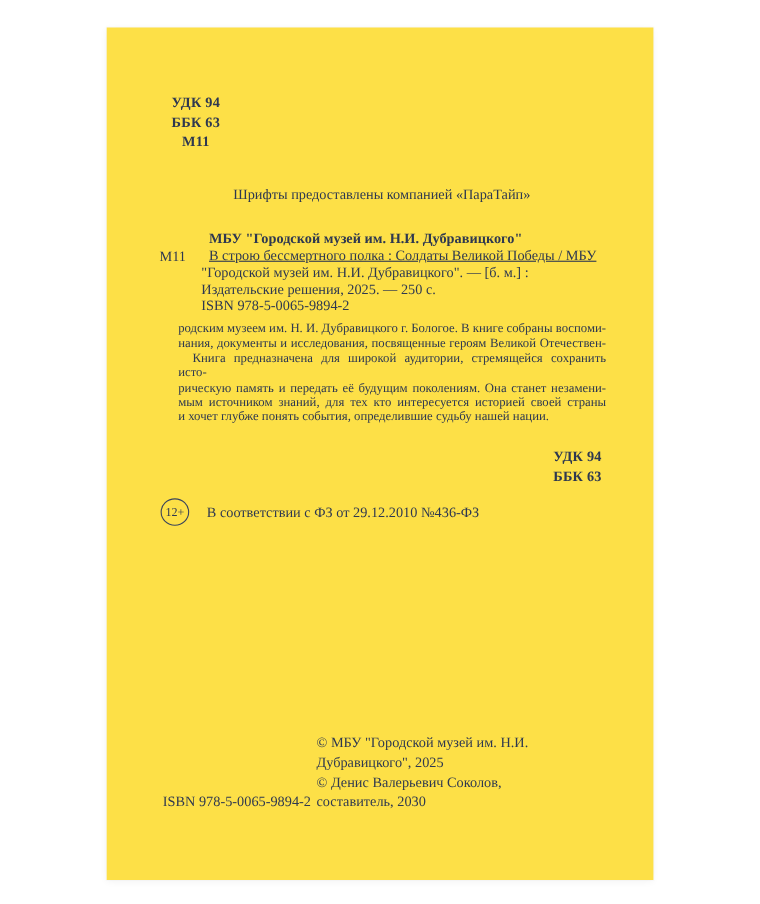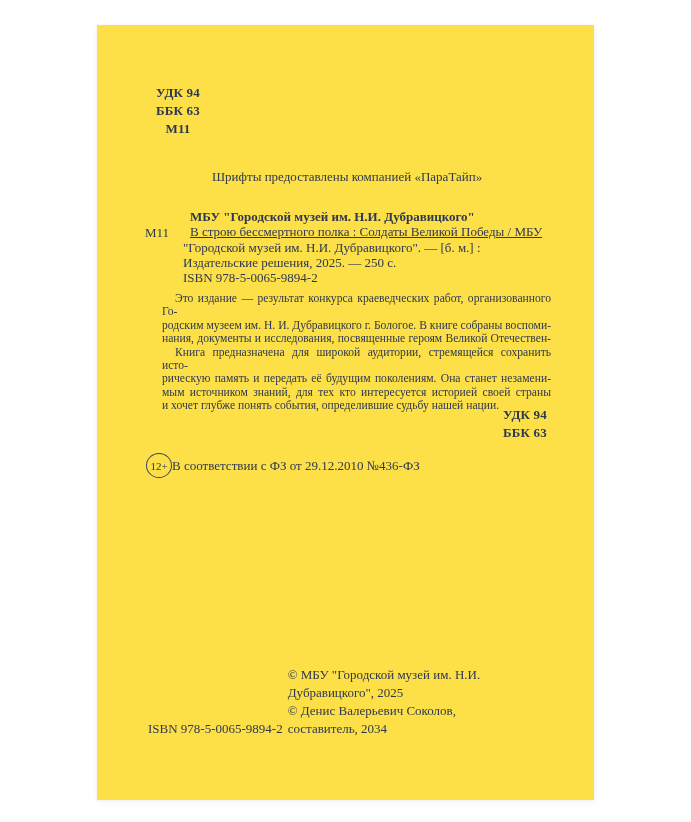--- a/index.html
+++ b/index.html
@@ -96,21 +96,21 @@
     line-height: 18px;
     letter-spacing: 0.2px;
   }
 
   
   .age-row {
     left: 49px;
     top: 428px;
     display: flex;
     align-items: center;
-    gap: 0;
+    gap: 16px;
     font-size: 13px;
   }
   .age-badge {
     width: 26px;
     height: 25px;
     border: 1px solid #3a445c;
     border-radius: 50%;
     display: flex;
     align-items: center;
     justify-content: center;
@@ -156,21 +156,20 @@
         <div class="bib-title">МБУ "Городской музей им. Н.И. Дубравицкого"</div>
         <div class="bib-line indent">В строю бессмертного полка : Солдаты Великой Победы / МБУ</div>
         <div class="bib-line">"Городской музей им. Н.И. Дубравицкого". — [б. м.] :</div>
         <div class="bib-line">Издательские решения, 2025. — 250 с.</div>
         <div class="bib-line">ISBN 978-5-0065-9894-2</div>
       </div>
     </div>
 
     <div class="abs annotation">
       <div>
-        <div class="a-line first">Это издание — результат конкурса краеведческих работ, организованного Го-</div>
         <div class="a-line">родским музеем им. Н. И. Дубравицкого г. Бологое. В книге собраны воспоми-</div>
         <div class="a-line">нания, документы и исследования, посвященные героям Великой Отечествен-</div>
       </div>
       <div>
         <div class="a-line first">Книга предназначена для широкой аудитории, стремящейся сохранить исто-</div>
         <div class="a-line">рическую память и передать её будущим поколениям. Она станет незамени-</div>
         <div class="a-line">мым источником знаний, для тех кто интересуется историей своей страны</div>
         <div class="a-line last">и хочет глубже понять события, определившие судьбу нашей нации.</div>
       </div>
     </div>
@@ -184,18 +183,18 @@
       <div class="age-badge">12+</div>
       <div class="age-law">В соответствии с ФЗ от 29.12.2010 №436-ФЗ</div>
     </div>
 
     <div class="abs imprint">
       <div class="imprint-isbn">ISBN 978-5-0065-9894-2</div>
       <div class="imprint-lines">
         <div class="imprint-line">© МБУ "Городской музей им. Н.И.</div>
         <div class="imprint-line">Дубравицкого", 2025</div>
         <div class="imprint-line">© Денис Валерьевич Соколов,</div>
-        <div class="imprint-line">составитель, 2034</div>
+        <div class="imprint-line">составитель, 2030</div>
       </div>
     </div>
 
   </div>
 </div>
 
 </body></html>

